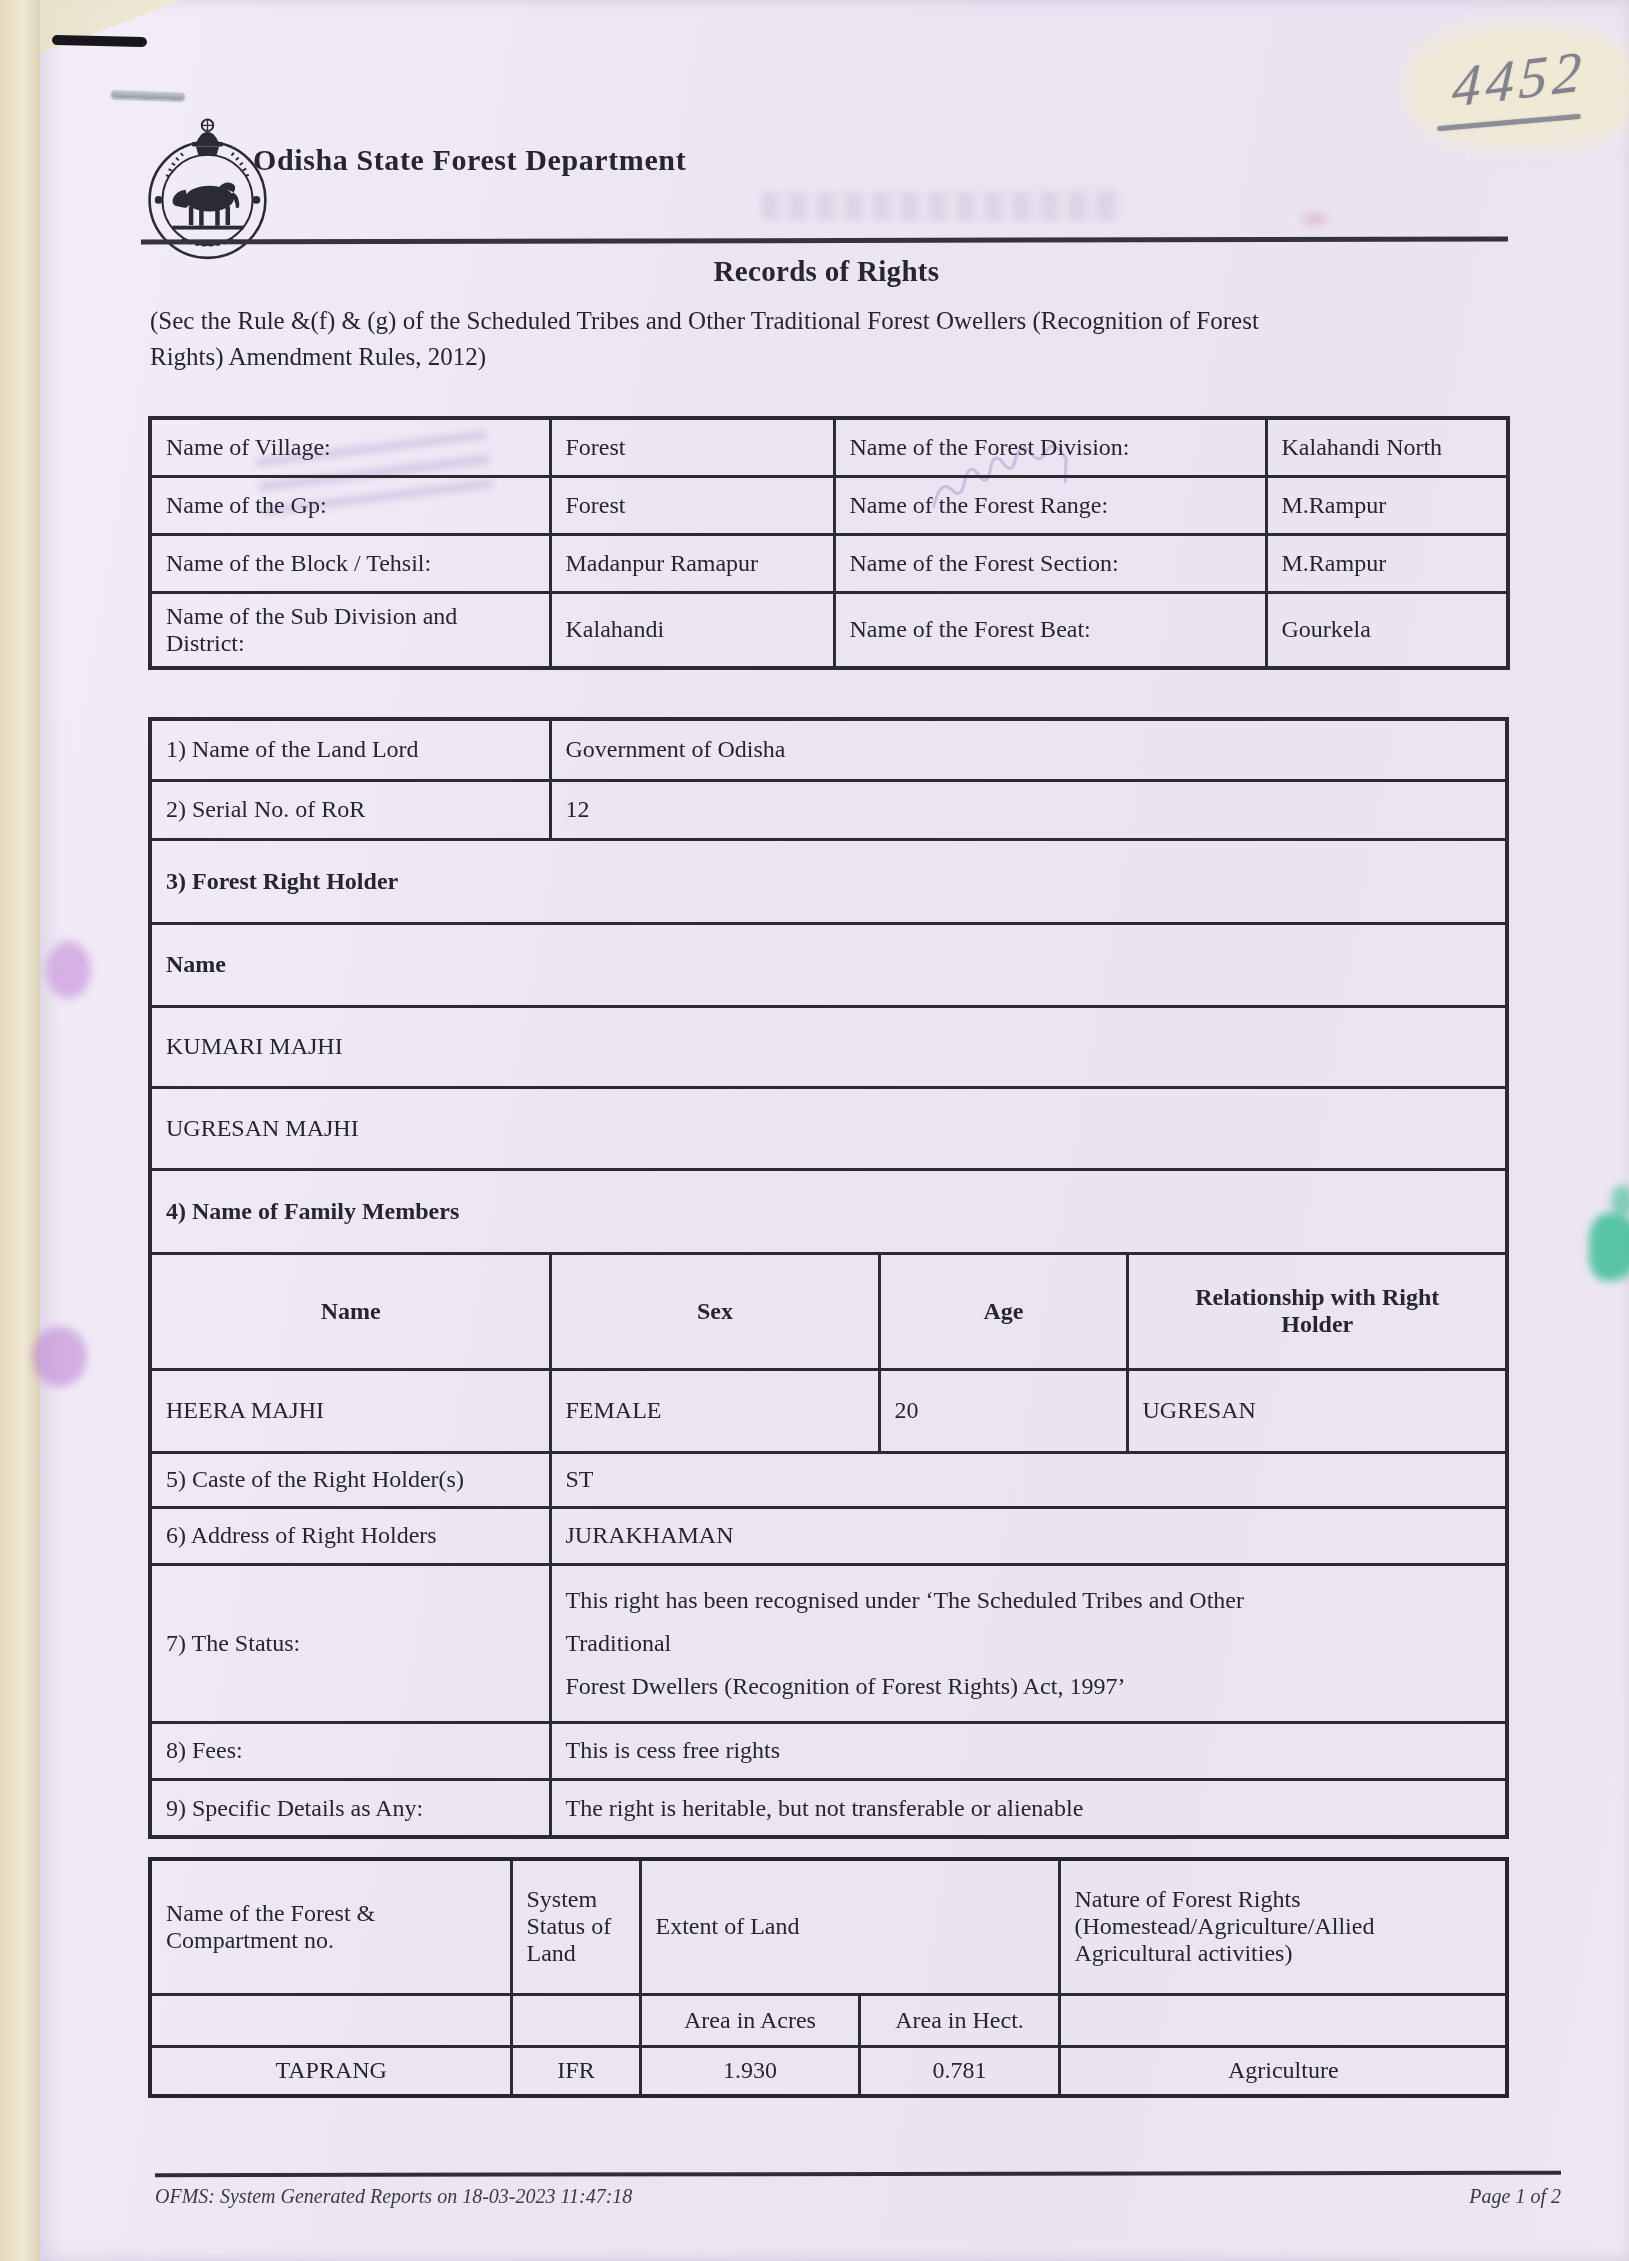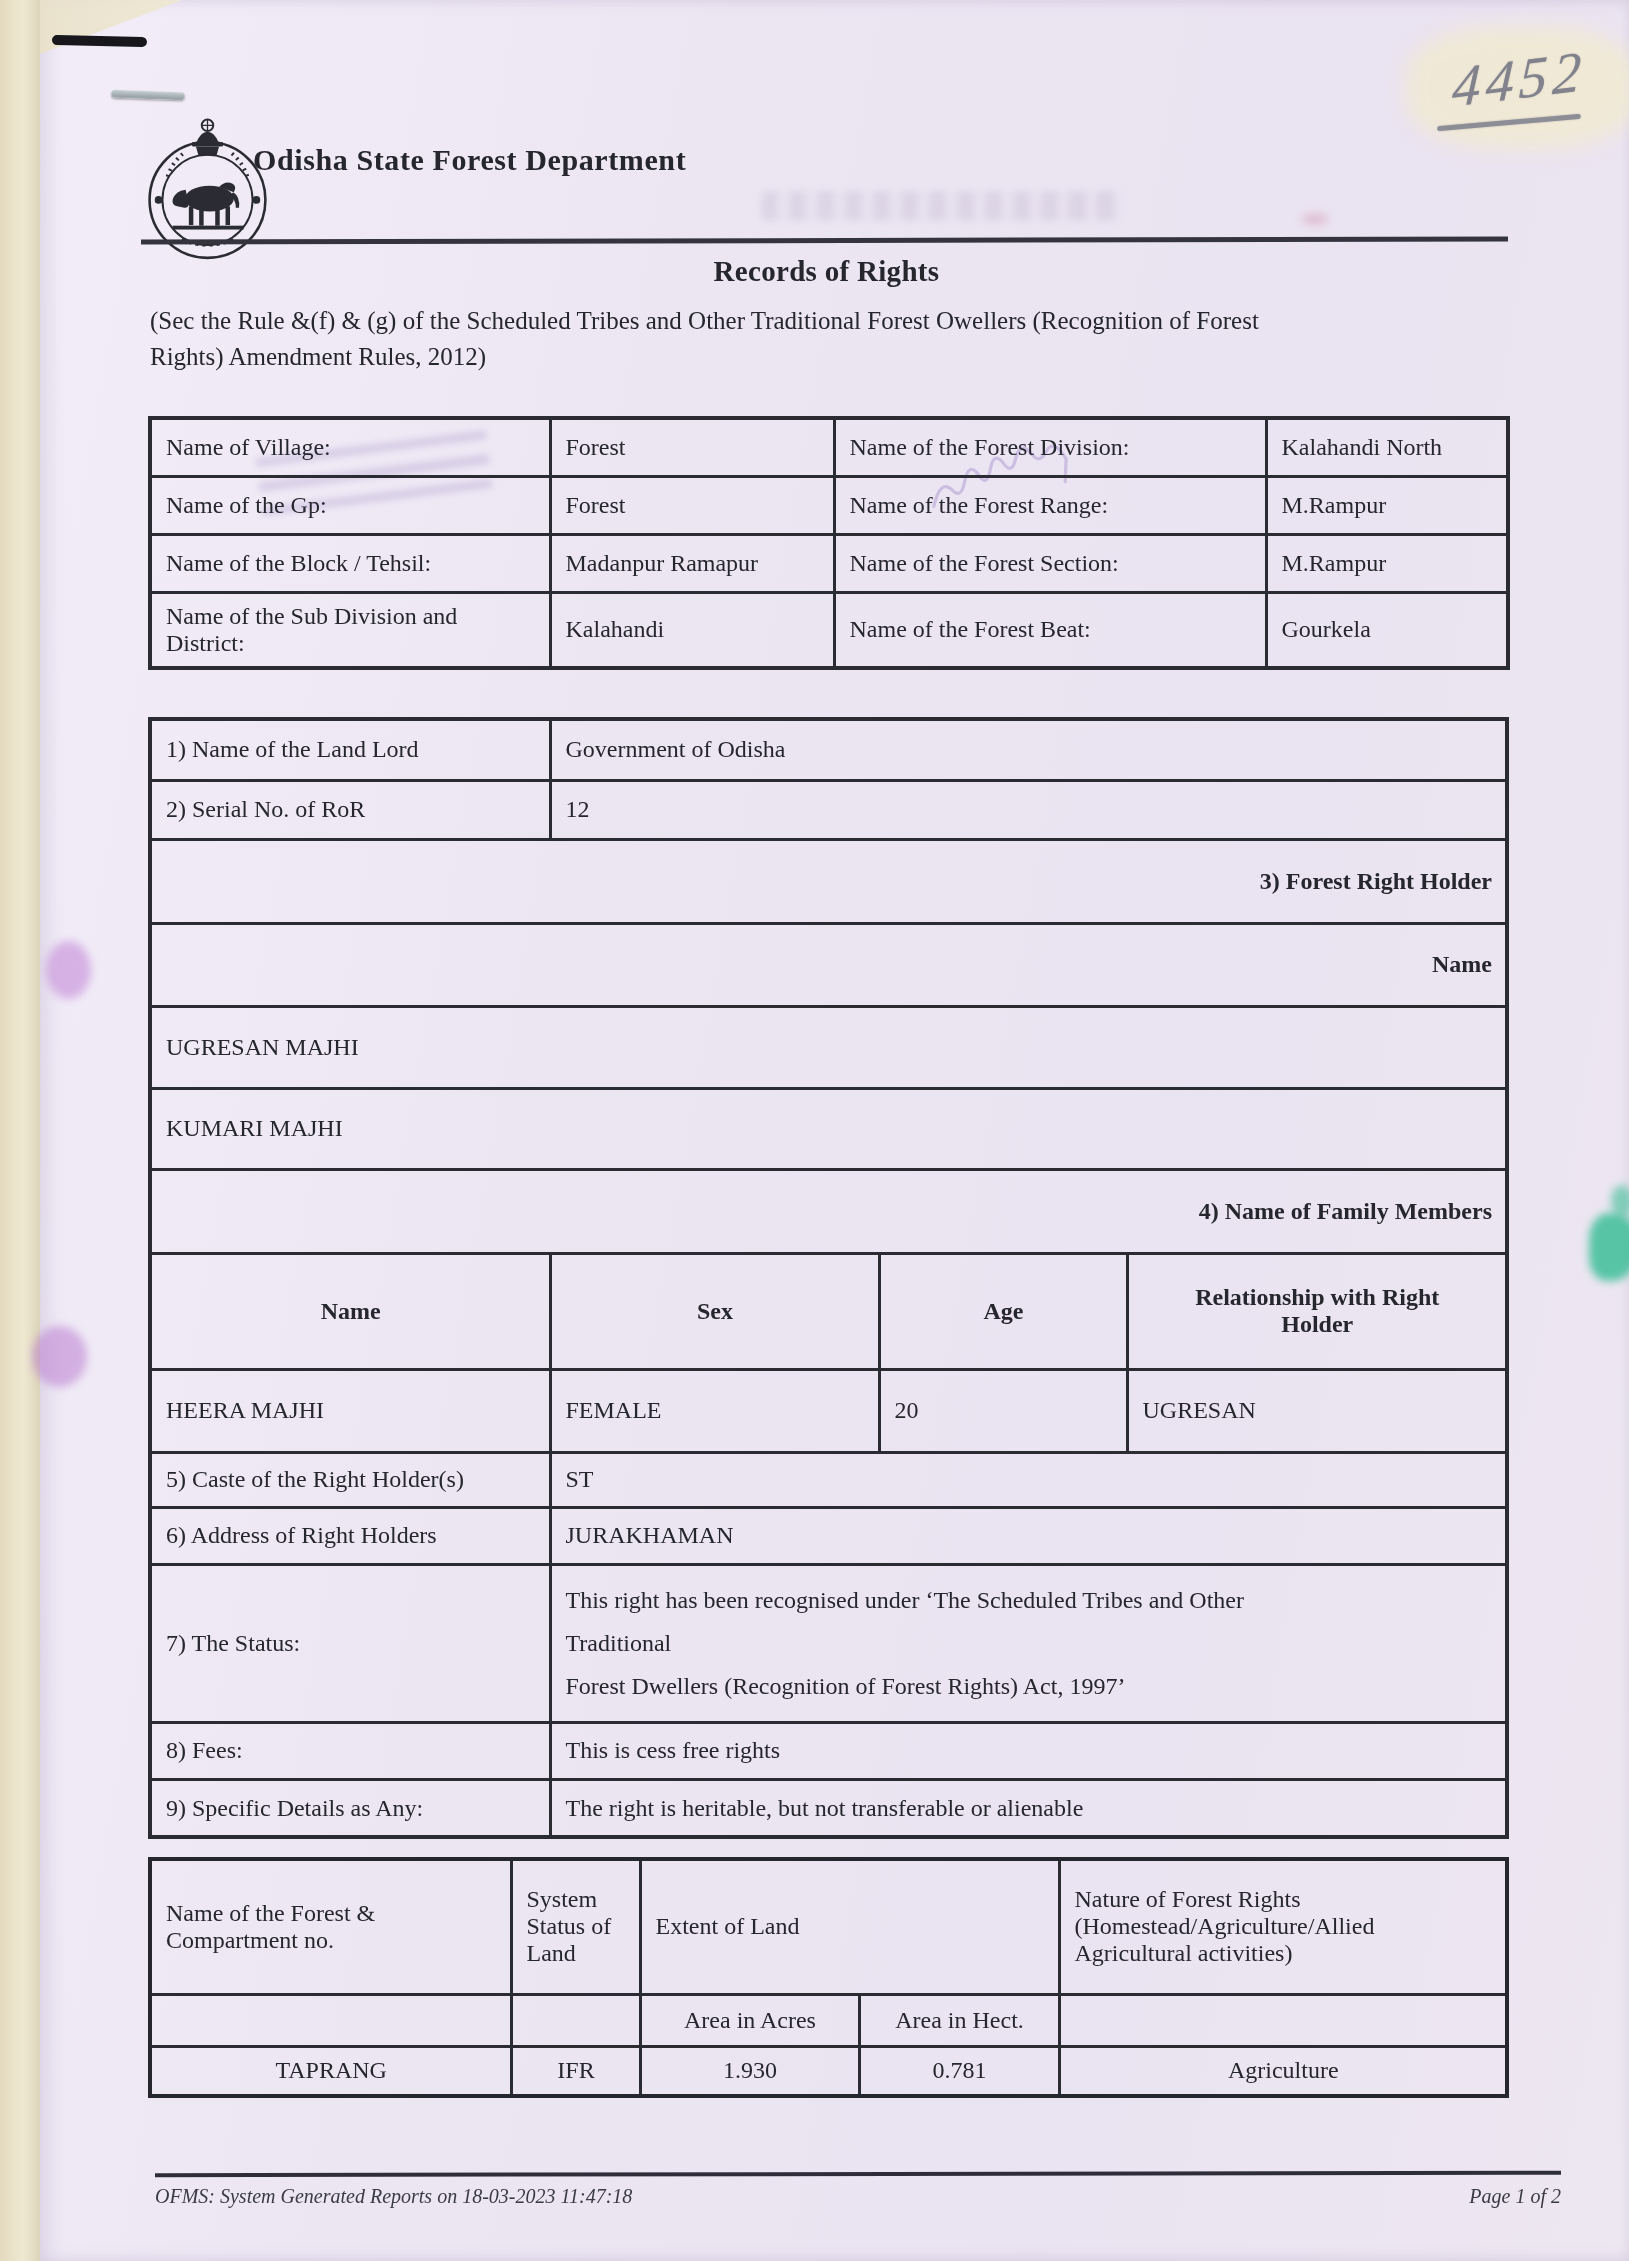--- a/index.html
+++ b/index.html
@@ -72,21 +72,21 @@
   table{border-collapse:collapse;table-layout:fixed;background:transparent;}
   td,th{
     border:3.2px solid #2b2b33;vertical-align:middle;
     font-size:24px;font-weight:normal;text-align:left;
     padding:5.2px 13px 5.2px 14px;overflow:hidden;
   }
   .t-loc{position:absolute;left:148px;top:416px;width:1357px;border:4.5px solid #2b2b33;}
   .t-holder{position:absolute;left:148px;top:717px;width:1357px;border:4.5px solid #2b2b33;}
   .t-land{position:absolute;left:148px;top:1857px;width:1357px;border:4.5px solid #26262e;}
   .t-land td{border-width:3.9px;}
-  .bold{font-weight:bold;text-align:right;}
+  .bold{font-weight:bold;}
   .center{text-align:center;}
   .fam-head span{display:inline-block;max-width:245px;}
   .status-line{margin:16px 0;}
   .footer-rule{
     position:absolute;left:155px;top:2172px;width:1406px;height:3.9px;
     background:#2e2e3a;transform:rotate(-.1deg);
   }
   .footer-row{
     position:absolute;left:155px;top:2185px;width:1406px;
     display:flex;justify-content:space-between;
@@ -218,25 +218,25 @@
     <tr style="height:59px">
       <td>2) Serial No. of RoR</td>
       <td colspan="3">12</td>
     </tr>
     <tr style="height:84px">
       <td colspan="4" class="bold">3) Forest Right Holder</td>
     </tr>
     <tr style="height:83px">
       <td colspan="4" class="bold">Name</td>
     </tr>
+    <tr style="height:81px">
+      <td colspan="4">KUMARI MAJHI</td>
+    </tr>
     <tr style="height:82px">
       <td colspan="4">UGRESAN MAJHI</td>
-    </tr>
-    <tr style="height:81px">
-      <td colspan="4">KUMARI MAJHI</td>
     </tr>
     <tr style="height:84px">
       <td colspan="4" class="bold">4) Name of Family Members</td>
     </tr>
     <tr style="height:116px" class="fam-head">
       <td class="bold center"><span>Name</span></td>
       <td class="bold center"><span>Sex</span></td>
       <td class="bold center"><span>Age</span></td>
       <td class="bold center"><span>Relationship with Right Holder</span></td>
     </tr>

